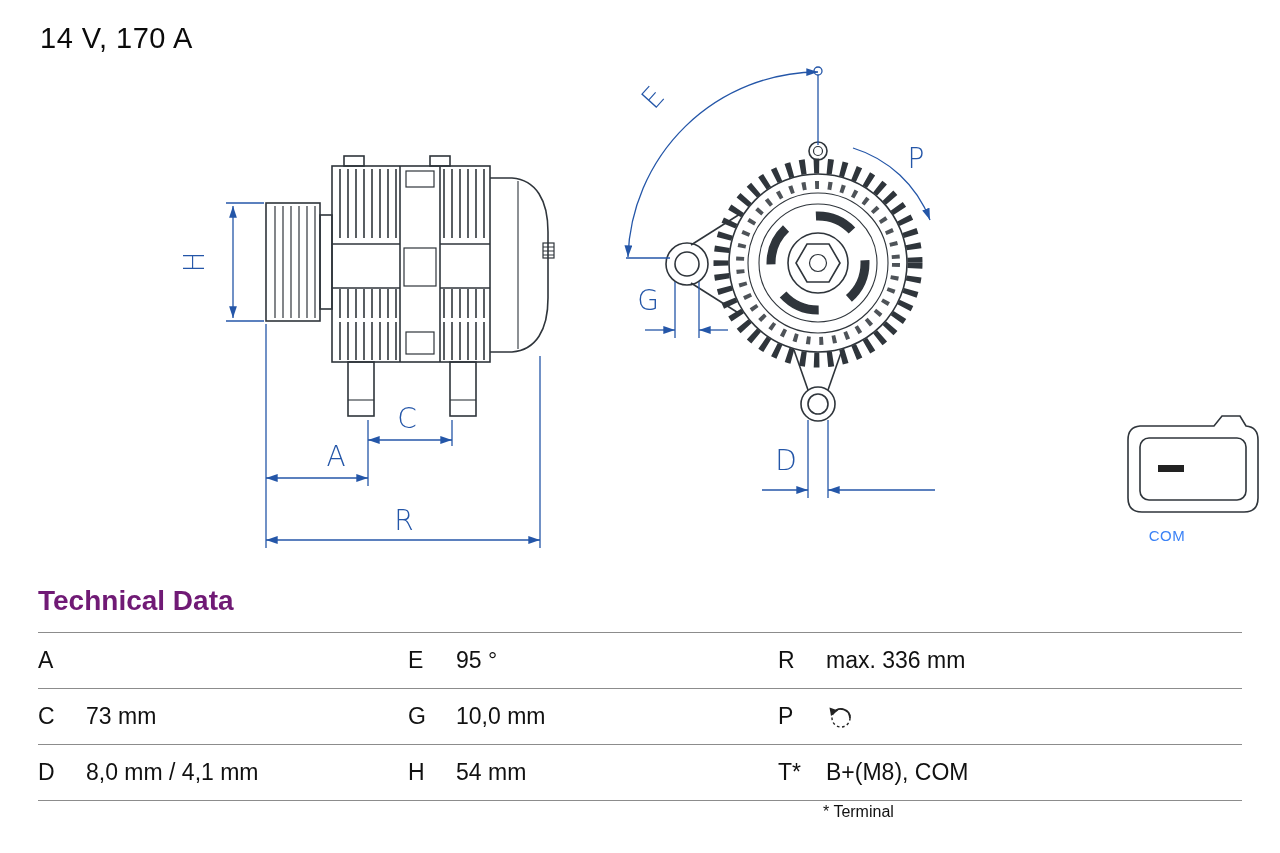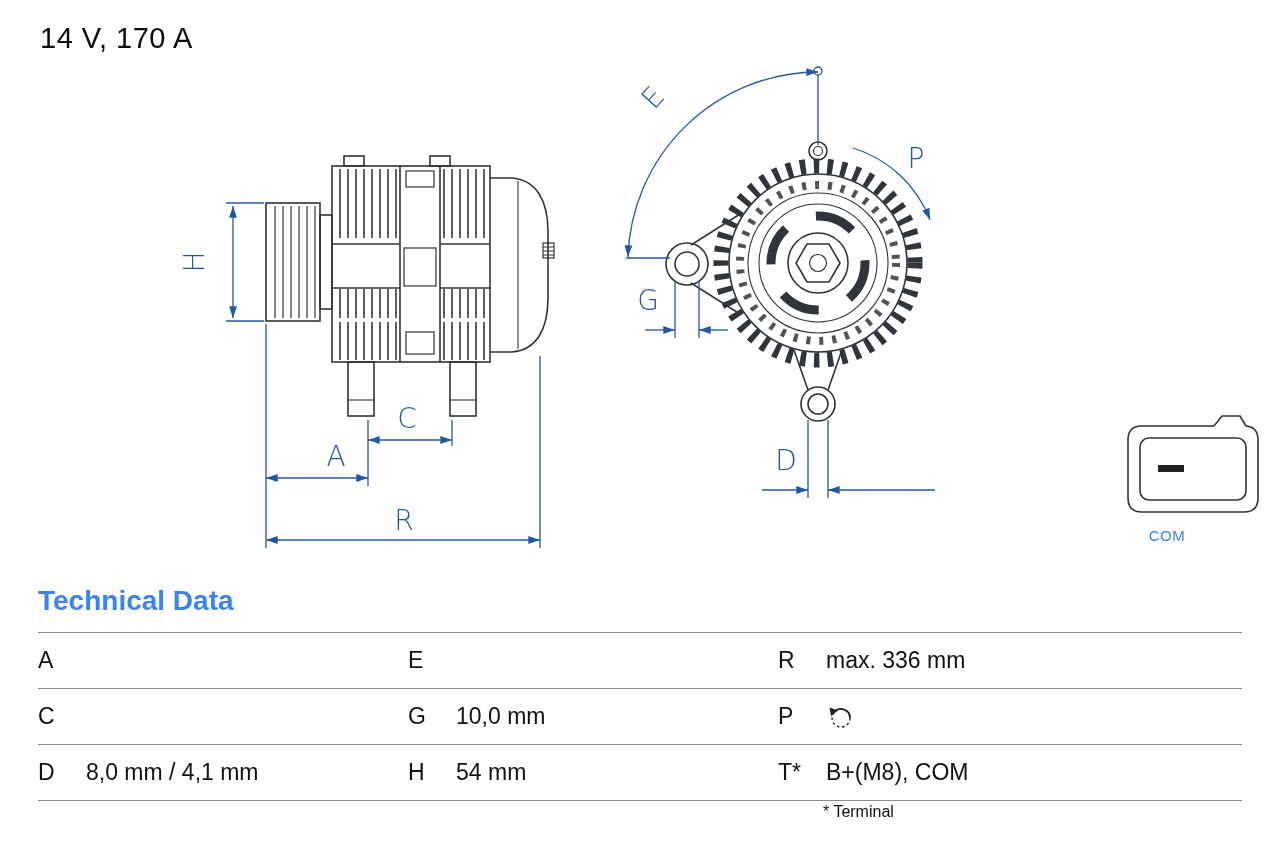--- a/index.html
+++ b/index.html
@@ -6,21 +6,21 @@
   #page{position:relative;width:1280px;height:853px;background:#fff;overflow:hidden;
         font-family:"Liberation Sans", sans-serif;color:#111;}
 
   .title{position:absolute;left:40px;top:22px;font-size:29px;font-weight:400;color:#0b0b0b;letter-spacing:.5px;}
 
   #drawing{position:absolute;left:0;top:0;}
 
   .com-label{position:absolute;left:1128px;top:527px;width:78px;text-align:center;
              font-size:15px;color:#3b82f6;letter-spacing:.5px;}
 
-  .td-heading{position:absolute;left:38px;top:585px;font-size:28px;font-weight:bold;color:#3b82f6;}
+  .td-heading{position:absolute;left:38px;top:585px;font-size:28px;font-weight:bold;color:#701a75;}
 
   .td-table{position:absolute;left:38px;top:632px;width:1204px;}
   .td-row{display:grid;grid-template-columns:370px 370px 464px;border-top:1px solid #8c8c8c;height:55px;}
   .td-row:last-child{border-bottom:1px solid #8c8c8c;}
   .td-cell{display:flex;align-items:center;font-size:23px;color:#111;}
   .td-key{width:48px;flex:0 0 48px;}
   .td-val{flex:1;}
 
   .footnote{position:absolute;left:823px;top:803px;font-size:16px;color:#111;}
 </style>
@@ -177,29 +177,31 @@
 
   <div class="td-heading">Technical Data</div>
 
   <div class="td-table">
     <div class="td-row">
       <div class="td-cell">
         <span class="td-key">A</span>
       </div>
       <div class="td-cell">
         <span class="td-key">E</span>
+        <span class="td-val">95 °</span>
       </div>
       <div class="td-cell">
         <span class="td-key">R</span>
         <span class="td-val">max. 336 mm</span>
       </div>
     </div>
     <div class="td-row">
       <div class="td-cell">
         <span class="td-key">C</span>
+        <span class="td-val">73 mm</span>
       </div>
       <div class="td-cell">
         <span class="td-key">G</span>
         <span class="td-val">10,0 mm</span>
       </div>
       <div class="td-cell">
         <span class="td-key">P</span>
         <span class="td-val">
           <svg width="30" height="30" viewBox="0 0 30 30" style="display:block;">
             <circle cx="15" cy="16" r="9" fill="none" stroke="#222" stroke-width="1.4" stroke-dasharray="2.6 2.6"></circle>

